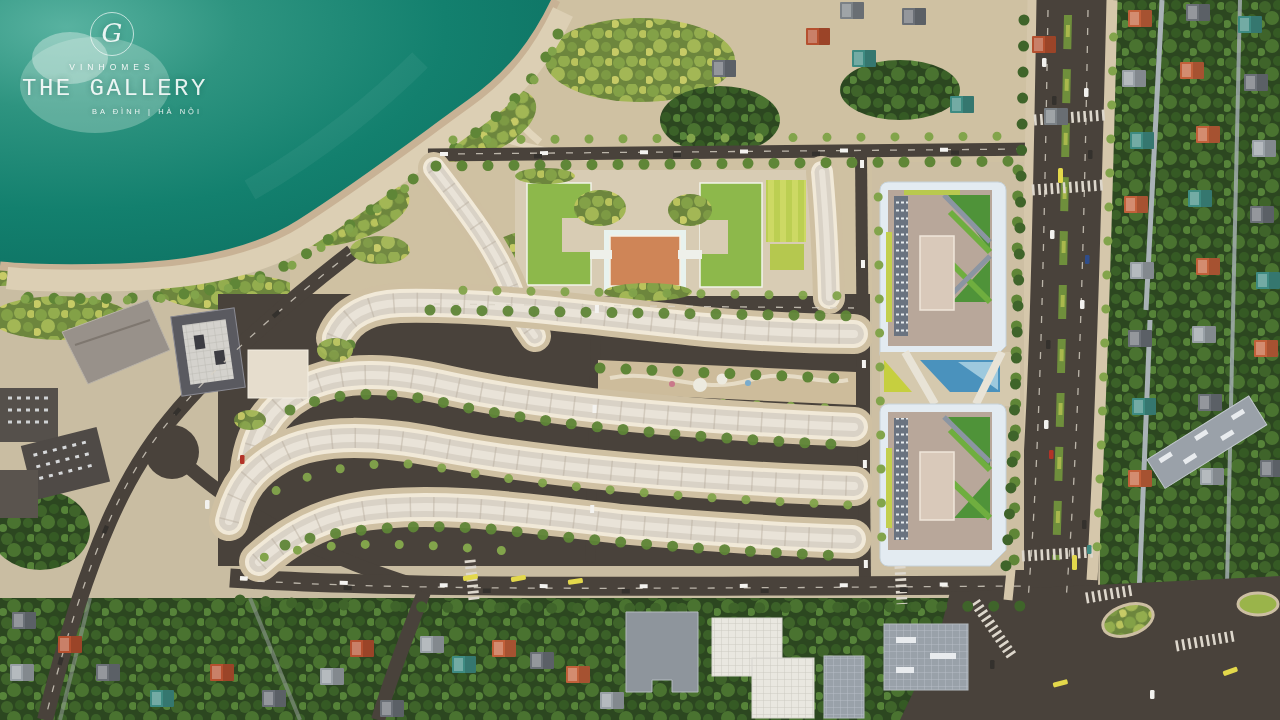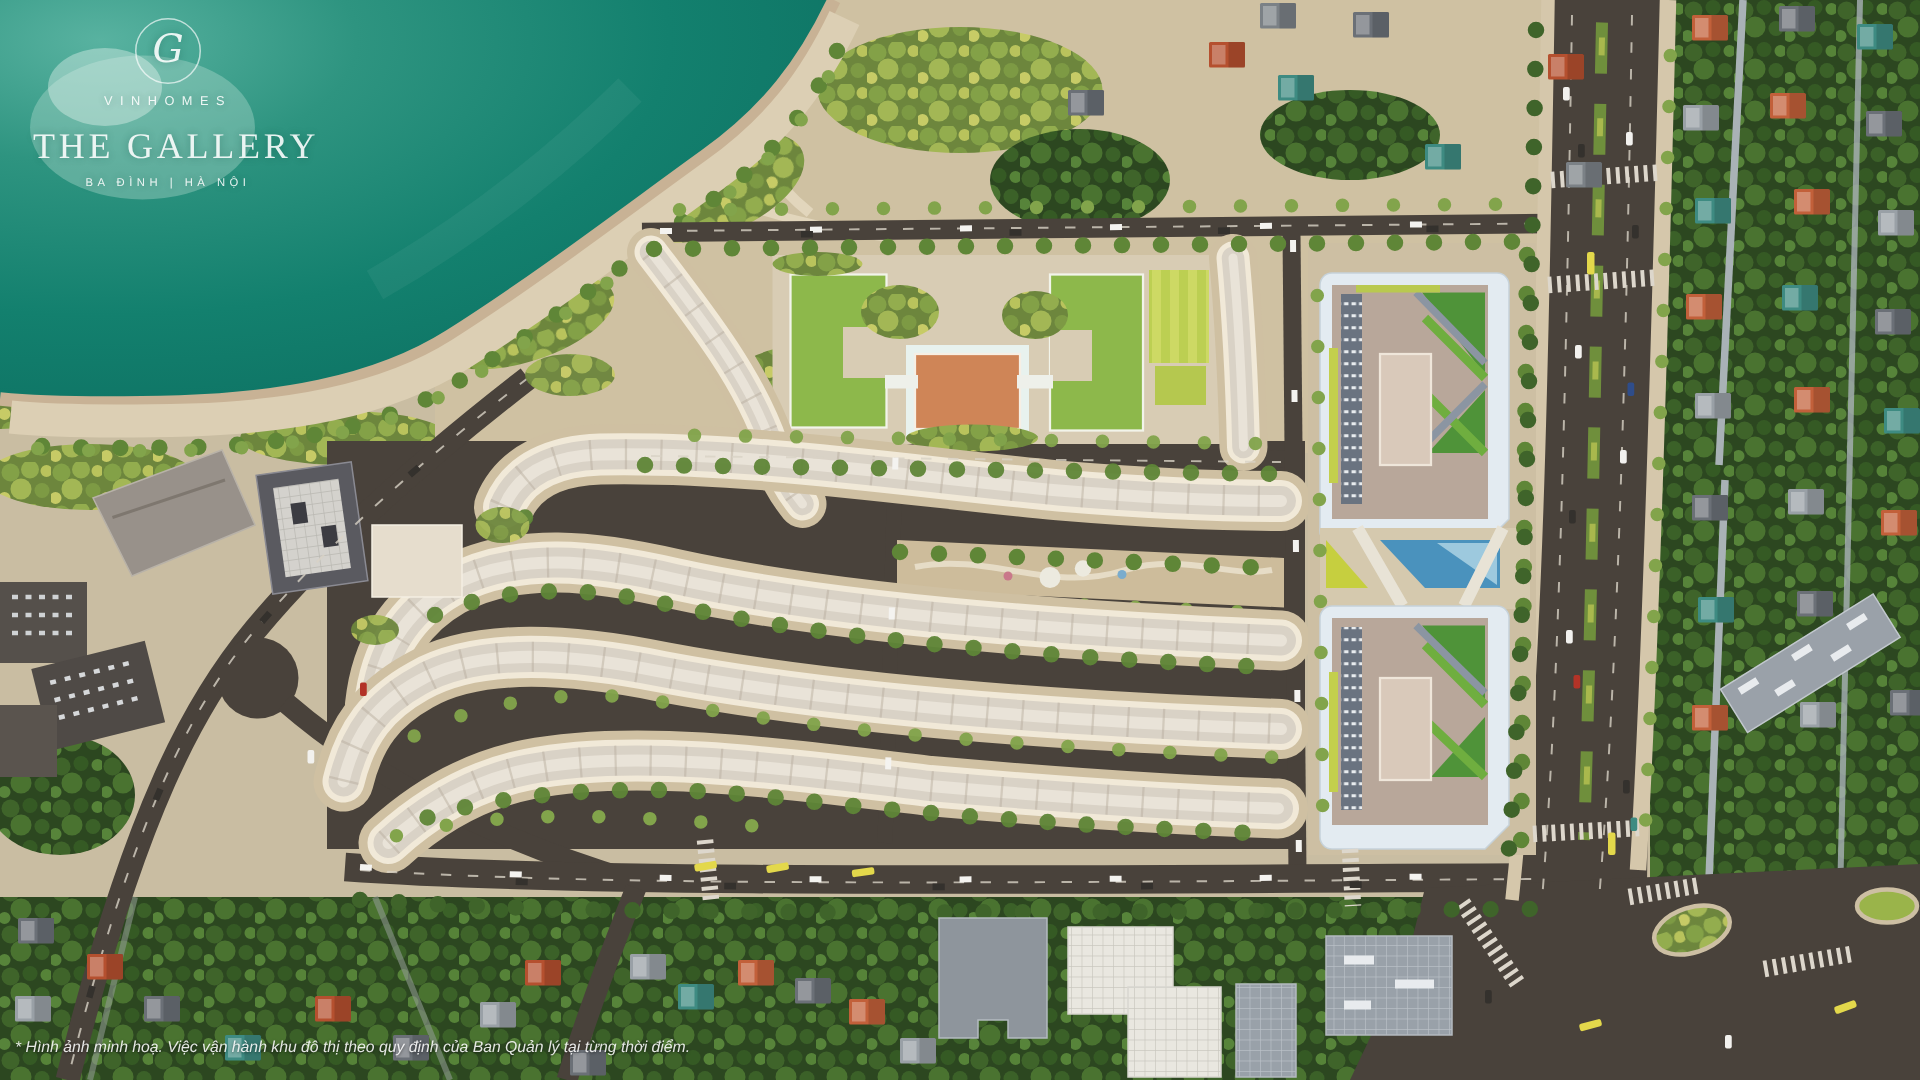--- a/index.html
+++ b/index.html
@@ -29,24 +29,24 @@
   .tl1{stroke:#5f8637;stroke-width:11px;stroke-dasharray:0 26;fill:none;stroke-linecap:round;}
   .tl2{stroke:#82a44b;stroke-width:9px;stroke-dasharray:0 34;stroke-dashoffset:17px;fill:none;stroke-linecap:round;}
   .tl1d{stroke:#3f642a;stroke-width:11px;stroke-dasharray:0 26;fill:none;stroke-linecap:round;}
 
   
   .logo{position:absolute;left:22px;top:12px;width:180px;text-align:center;color:#fff;
         opacity:.88;text-shadow:0 0 6px rgba(10,70,60,.45);}
   .logo .mono{width:42px;height:42px;margin:0 auto 6px;border:1.4px solid rgba(255,255,255,.75);
         border-radius:50%;font-family:"DejaVu Serif",serif;font-style:italic;font-size:26px;
         line-height:40px;font-weight:400;}
-  .logo .brand{font-size:8.5px;letter-spacing:5px;margin-bottom:13px;}
-  .logo .project{font-family:Liberation Serif, serif;font-size:24px;letter-spacing:2.5px;
+  .logo .brand{font-size:8.5px;letter-spacing:5px;margin-bottom:3px;}
+  .logo .project{font-family:Liberation Mono, monospace;font-size:24px;letter-spacing:2.5px;
         font-weight:400;white-space:nowrap;}
-  .logo .loc{font-size:7.5px;letter-spacing:3px;margin-top:5px;}
+  .logo .loc{font-size:7.5px;letter-spacing:3px;margin-top:5px;text-align:right;}
 
   .disclaimer{position:absolute;left:10px;bottom:14px;color:rgba(255,255,255,.88);
         font-size:10.5px;font-style:italic;line-height:15px;
         text-shadow:0 1px 2px rgba(0,0,0,.5);white-space:nowrap;}
 </style>
 </head>
 <body>
 
 <div class="stage">
 <svg width="1280" height="720" viewBox="0 0 1280 720">
@@ -467,15 +467,14 @@
 </svg>
 
 <div class="logo">
   <div class="mono">G</div>
   <div class="brand">VINHOMES</div>
   <div class="project">THE GALLERY</div>
   <div class="loc">BA ĐÌNH | HÀ NỘI</div>
 </div>
 
 <div class="disclaimer">
-  <div>* Hình ảnh minh hoạ. Việc vận hành khu đô thị theo quy định của Ban Quản lý tại từng thời điểm.</div>
 </div>
 </div>
 
 </body></html>

